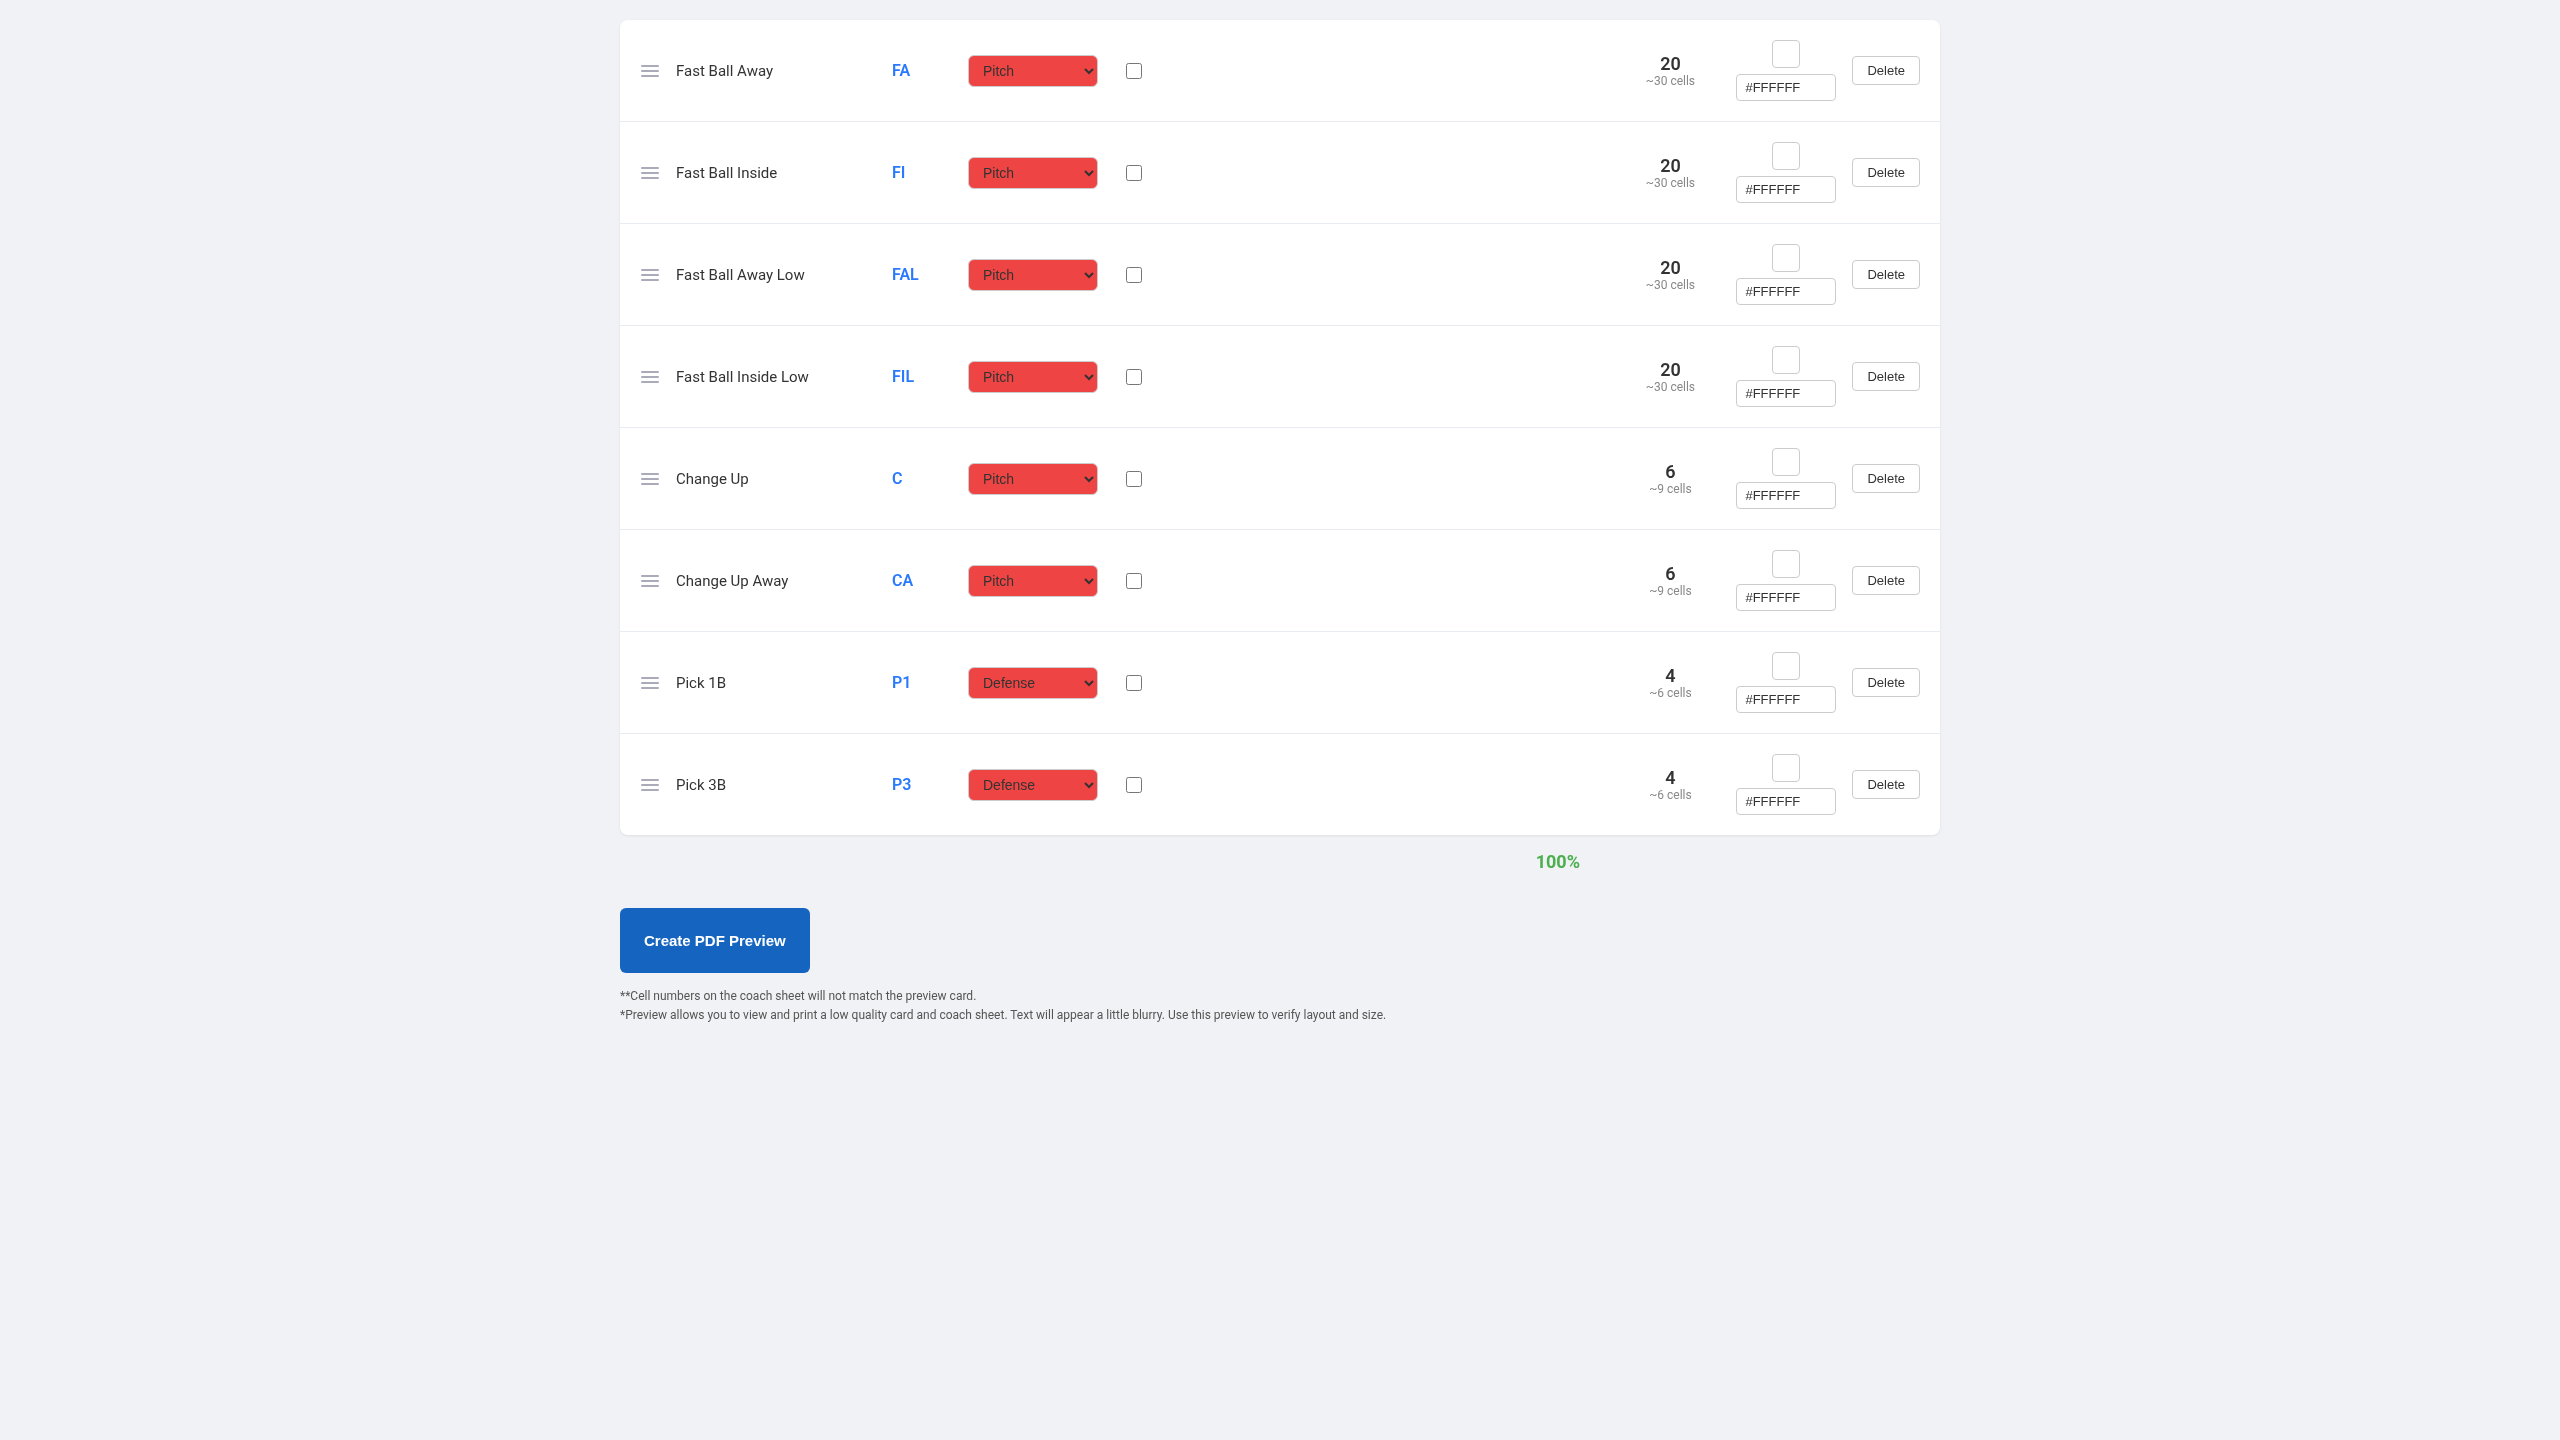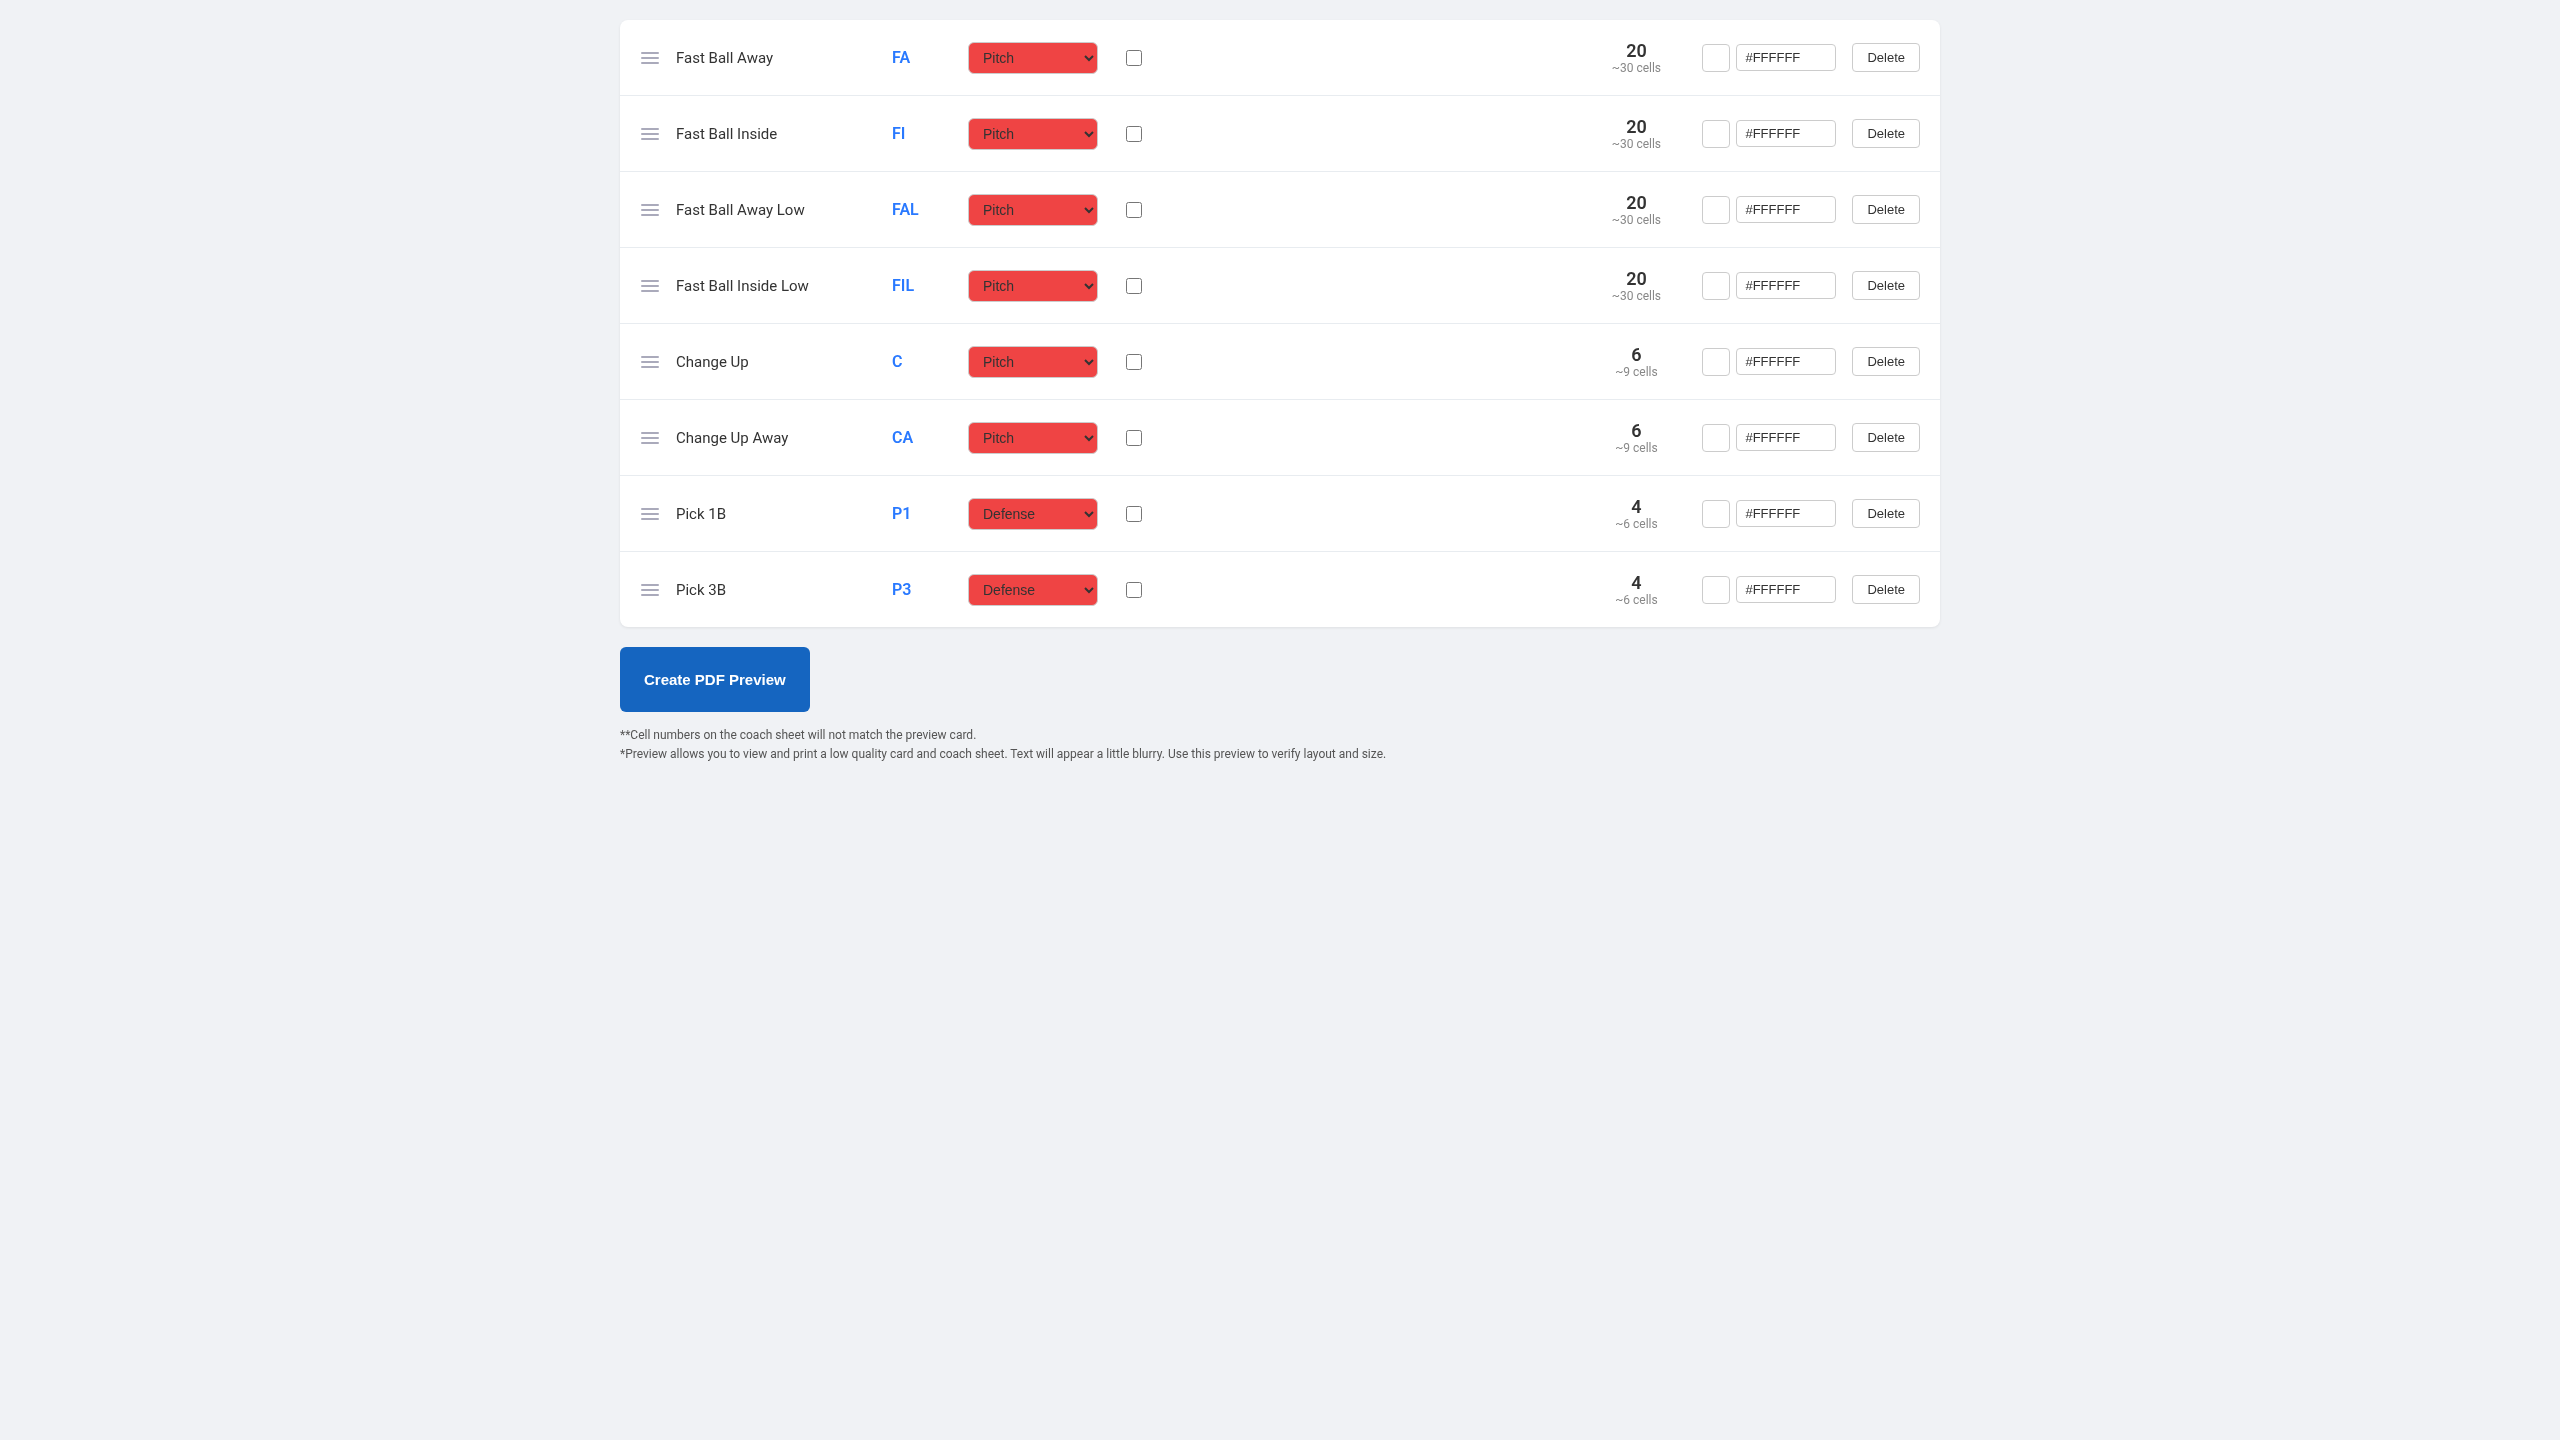--- a/index.html
+++ b/index.html
@@ -104,20 +104,21 @@
     .cell-count-label {
       font-size: 12px;
       color: #888;
       display: block;
     }
     .color-col {
       display: flex;
       align-items: center;
       gap: 6px;
       flex-shrink: 0;
+      flex-direction: column;
     }
     .color-swatch {
       width: 28px;
       height: 28px;
       border: 1px solid #ccc;
       border-radius: 4px;
       background: #ffffff;
       cursor: pointer;
     }
     .color-hex-input {
@@ -369,20 +370,23 @@
         <span class="cell-count-label">~6 cells</span>
       </div>
       <div class="color-col">
         <div class="color-swatch" style="background:#FFFFFF"></div>
         <input class="color-hex-input" type="text" value="#FFFFFF" style="">
       </div>
       <button class="delete-btn">Delete</button>
     </div>
     </div>
 
+  <div class="total-row">
+    <span class="total-percentage">100%</span>
+  </div>
 
   <div class="footer-section">
     <button class="create-pdf-btn">Create PDF Preview</button>
     <div class="footnote">
       <div>**Cell numbers on the coach sheet will not match the preview card.</div>
       <div>*Preview allows you to view and print a low quality card and coach sheet. Text will appear a little blurry. Use this preview to verify layout and size.</div>
     </div>
   </div>
 </div>
 

